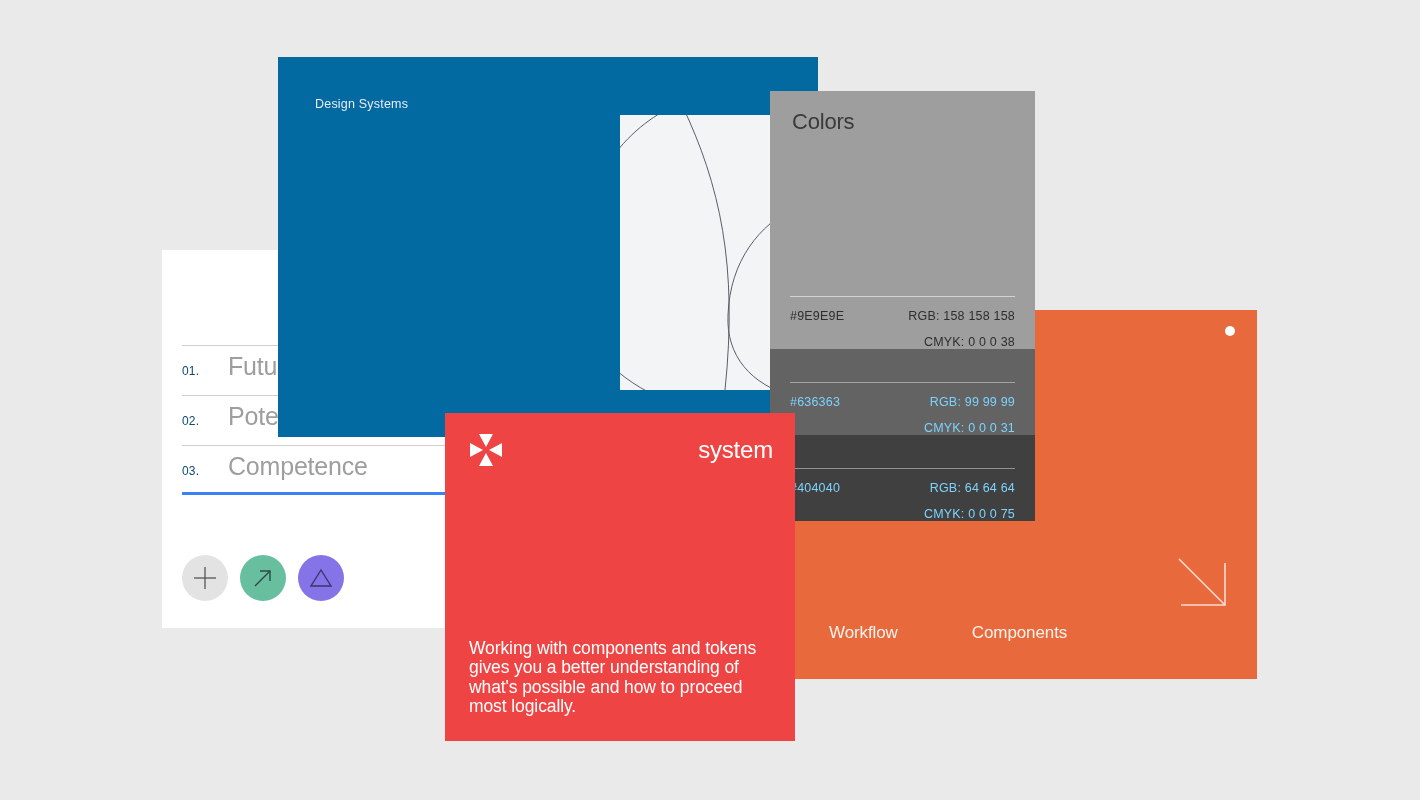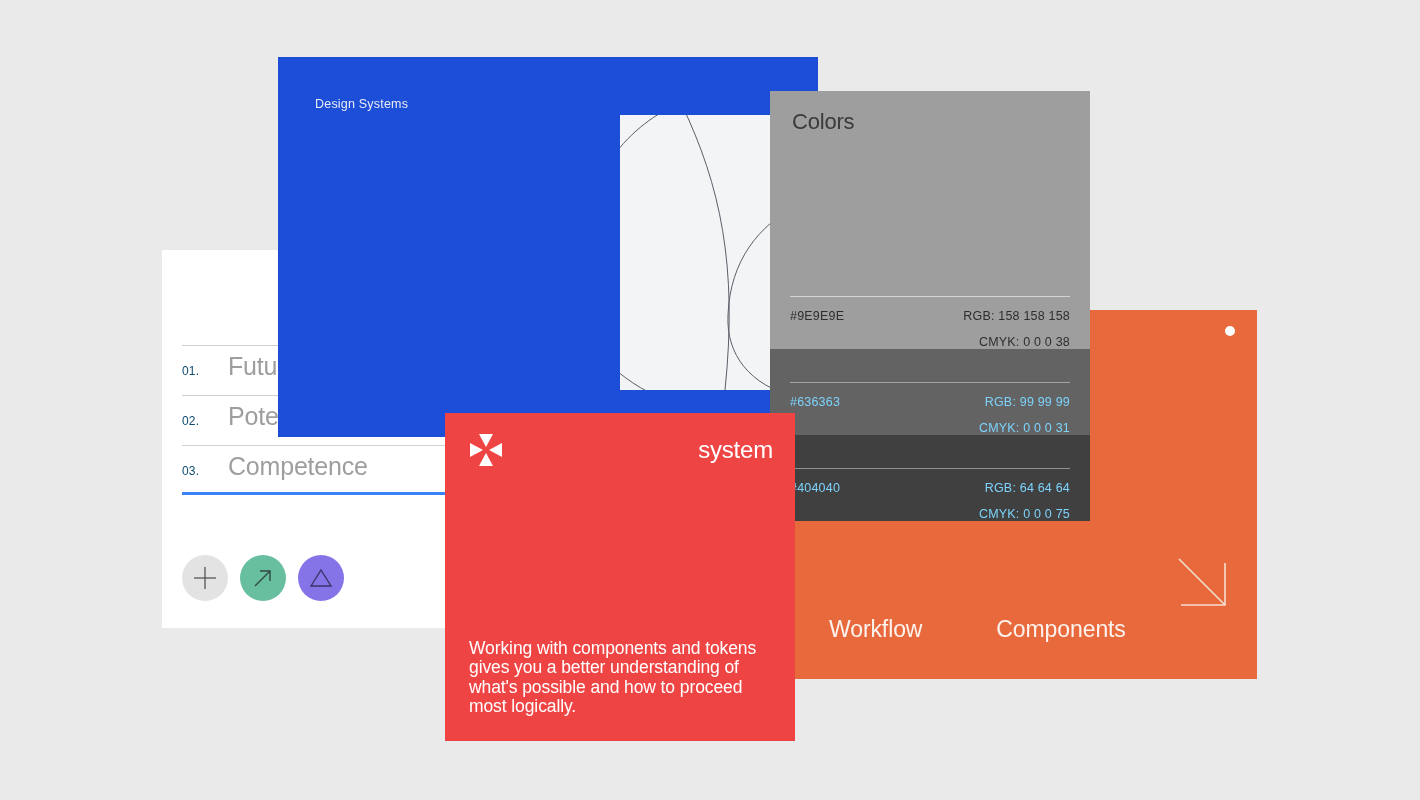--- a/index.html
+++ b/index.html
@@ -75,21 +75,21 @@
     justify-content: center;
   }
 
   
   .card-blue {
     position: absolute;
     left: 278px;
     top: 57px;
     width: 540px;
     height: 380px;
-    background: #1d4ed8;
+    background: #0369a1;
     z-index: 2;
   }
   .blue-kicker {
     position: absolute;
     left: 37px;
     top: 40px;
     font-size: 12.5px;
     color: #e9ecf3;
     letter-spacing: 0.2px;
   }
@@ -113,21 +113,21 @@
     height: 275px;
     background: #f2f4f6;
     overflow: hidden;
   }
 
   
   .card-colors {
     position: absolute;
     left: 770px;
     top: 91px;
-    width: 320px;
+    width: 265px;
     z-index: 3;
   }
   .swatch {
     position: relative;
     box-sizing: border-box;
     padding: 0 20px;
   }
   .swatch.s1 { background: #9e9e9e; height: 258px; }
   .swatch.s2 { background: #636363; height: 86px; }
   .swatch.s3 { background: #404040; height: 86px; }
@@ -182,21 +182,21 @@
     background: #ffffff;
   }
   .orange-nav {
     position: absolute;
     left: 0;
     right: 0;
     bottom: 36px;
     display: flex;
     gap: 74px;
     padding-left: 36px;
-    font-size: 23px;
+    font-size: 17px;
     color: #fdf3ee;
     letter-spacing: -0.1px;
     align-items: center;
   }
   .orange-arrow {
     position: absolute;
     right: 20px;
     bottom: 62px;
     width: 60px;
     height: 60px;

